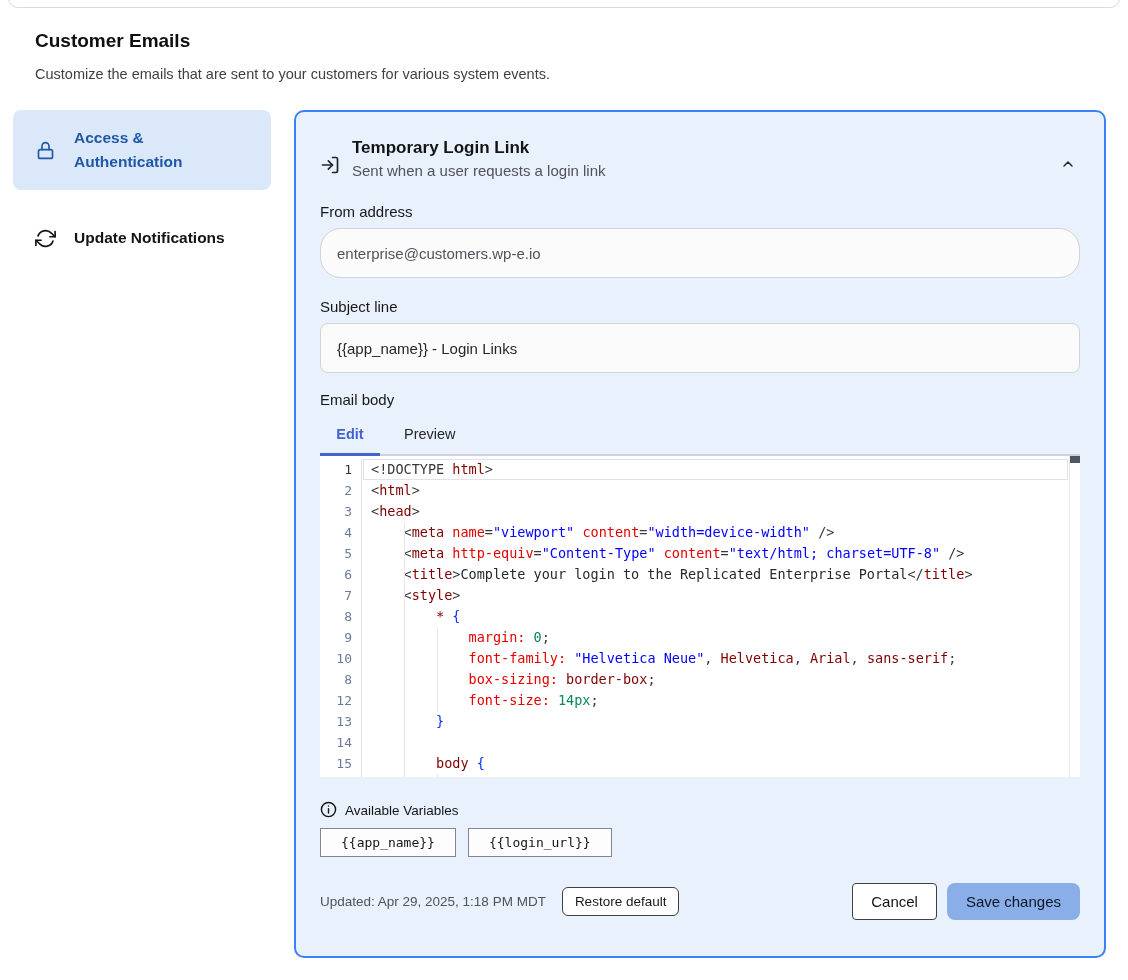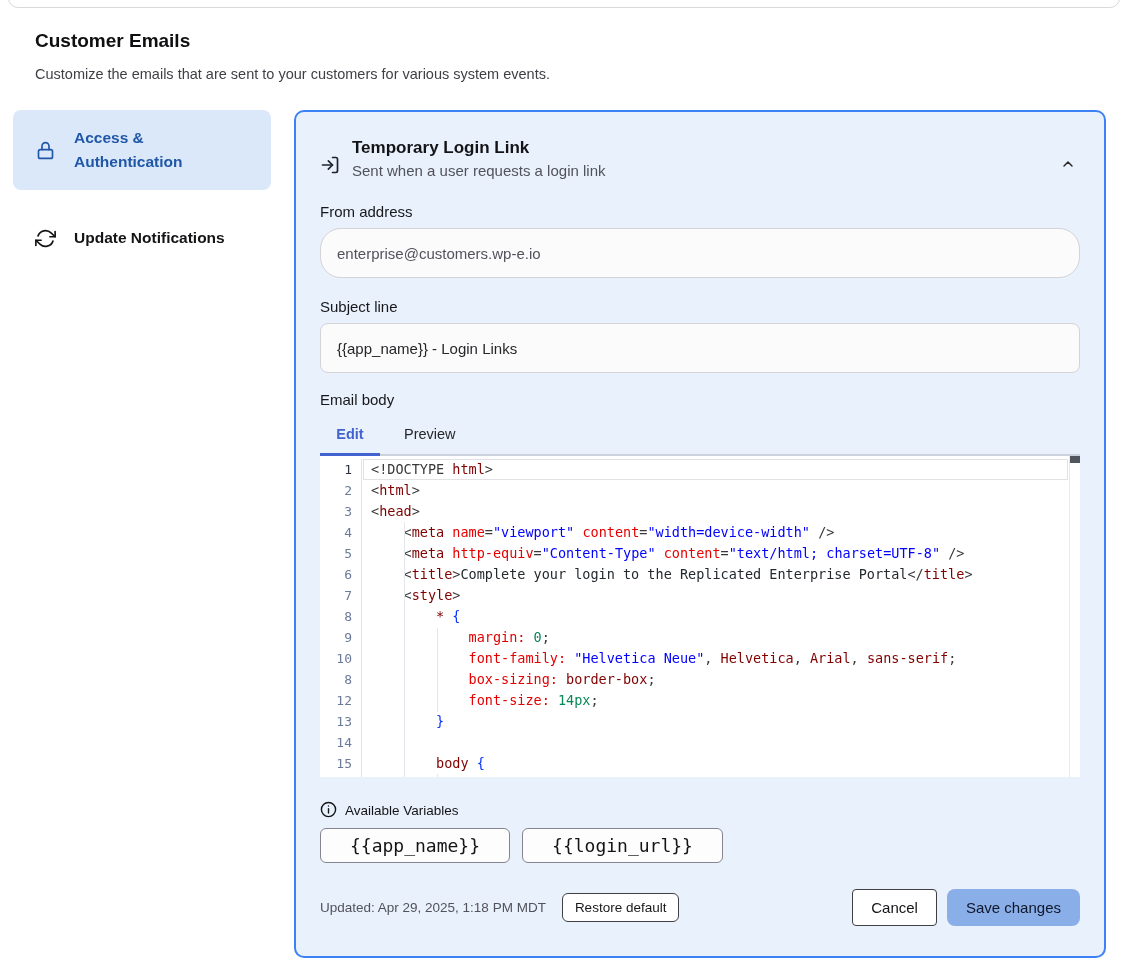--- a/index.html
+++ b/index.html
@@ -68,22 +68,22 @@
   .indent-guide { position:absolute; width:1px; background:#e4e7ec; pointer-events:none; }
   .g1 { left:84px; top:66px; bottom:0; }
   .g2 { left:117px; top:172px; height:84px; }
   .g3 { left:117px; top:318px; height:3px; }
   .scroll-track { position:absolute; top:0; right:10px; width:1px; height:100%; background:#e8eaed; }
   .scroll-thumb { position:absolute; top:0; right:0; width:10px; height:7px; background:#50555e; cursor:grab; }
 
   
   .vars-head { display:flex; align-items:flex-end; gap:8px; margin-top:24px; font-size:13.5px; color:#141417; }
   .chips { display:flex; gap:12px; margin-top:10px; }
-  .chip { background:#fdfdfd; border:1px solid #85858f; border-radius:6px; padding:6px 29px;
-    font-family:"DejaVu Sans Mono","Liberation Mono",monospace; font-size:18px; color:#141417; cursor:pointer; }
+  .chip { background:#fdfdfd; border:1px solid #85858f; border-radius:0; padding:6px 20px;
+    font-family:"DejaVu Sans Mono","Liberation Mono",monospace; font-size:13px; color:#141417; cursor:pointer; }
 
   
   .card-footer { display:flex; align-items:center; margin-top:26px; }
   .updated { font-size:13.5px; color:#52525b; }
   .btn { font-family:"Liberation Sans","DejaVu Sans",sans-serif; cursor:pointer; }
   .btn-restore { margin-left:16px; background:#ffffff; border:1px solid #3f3f46; border-radius:6px;
     padding:6px 12px; font-size:13.5px; color:#18181b; }
   .spacer { flex:1; }
   .btn-cancel { background:#ffffff; border:1px solid #3f3f46; border-radius:4px;
     padding:9px 18px; font-size:15px; color:#141417; }

